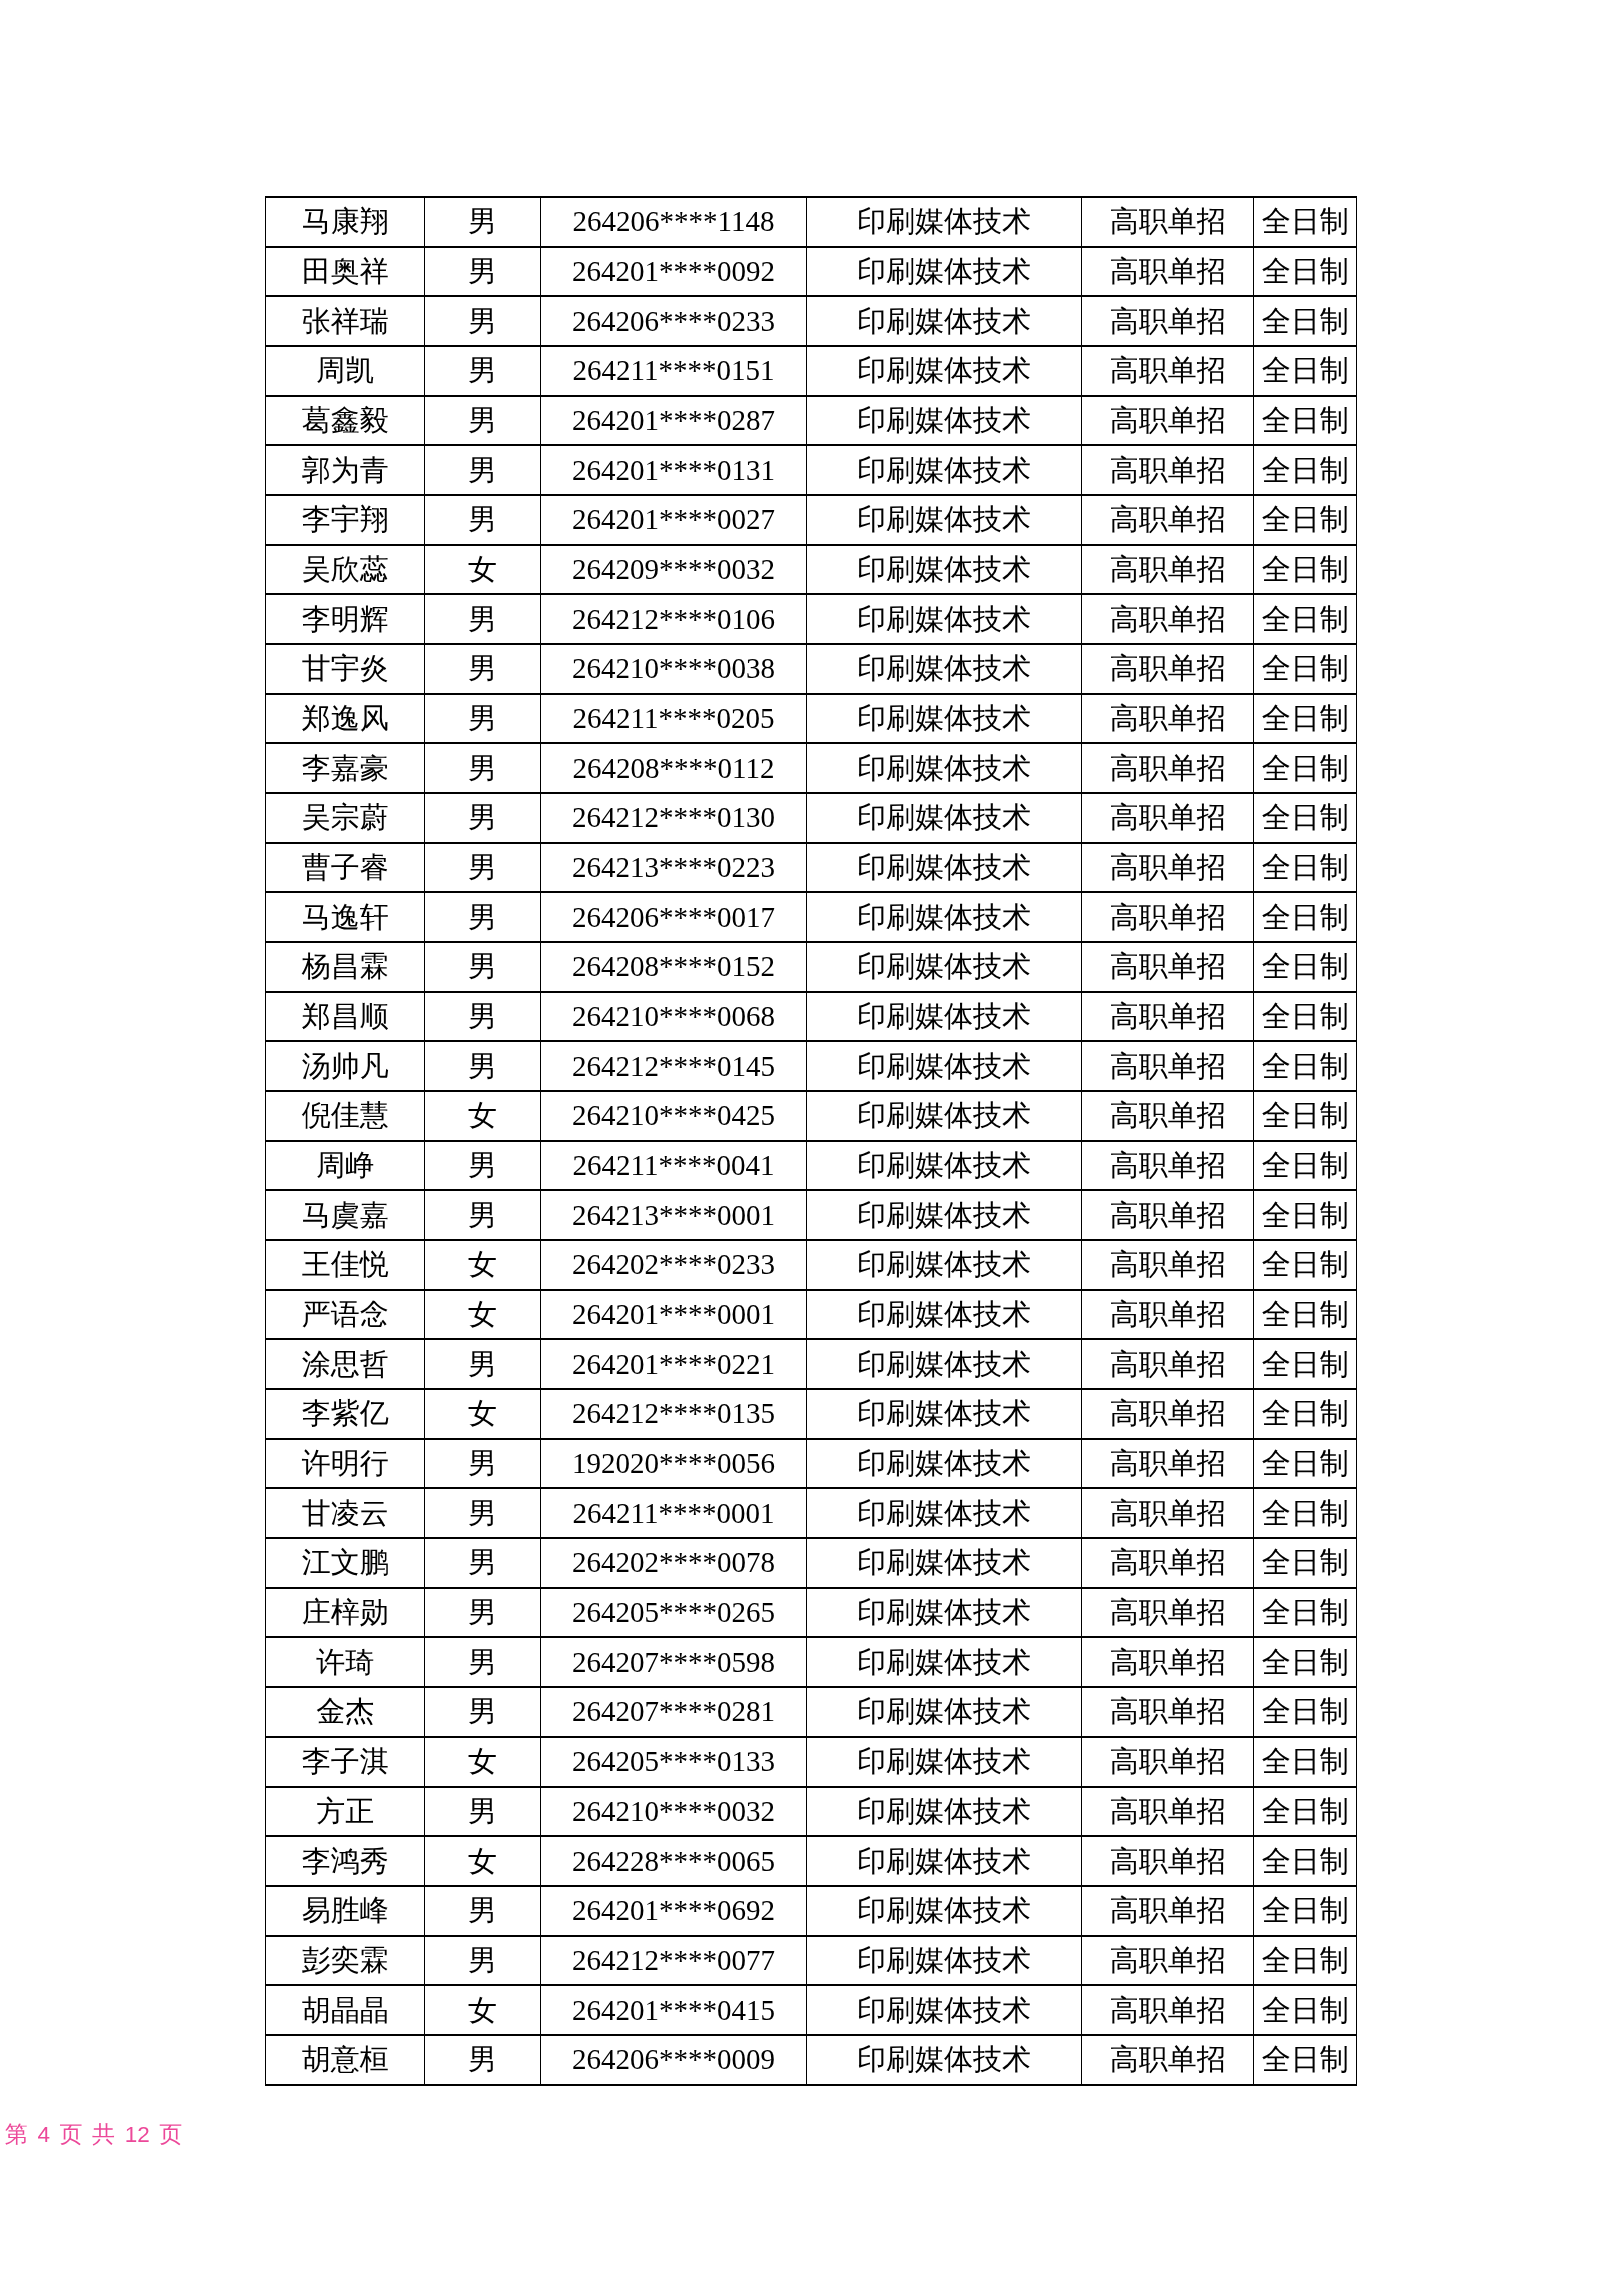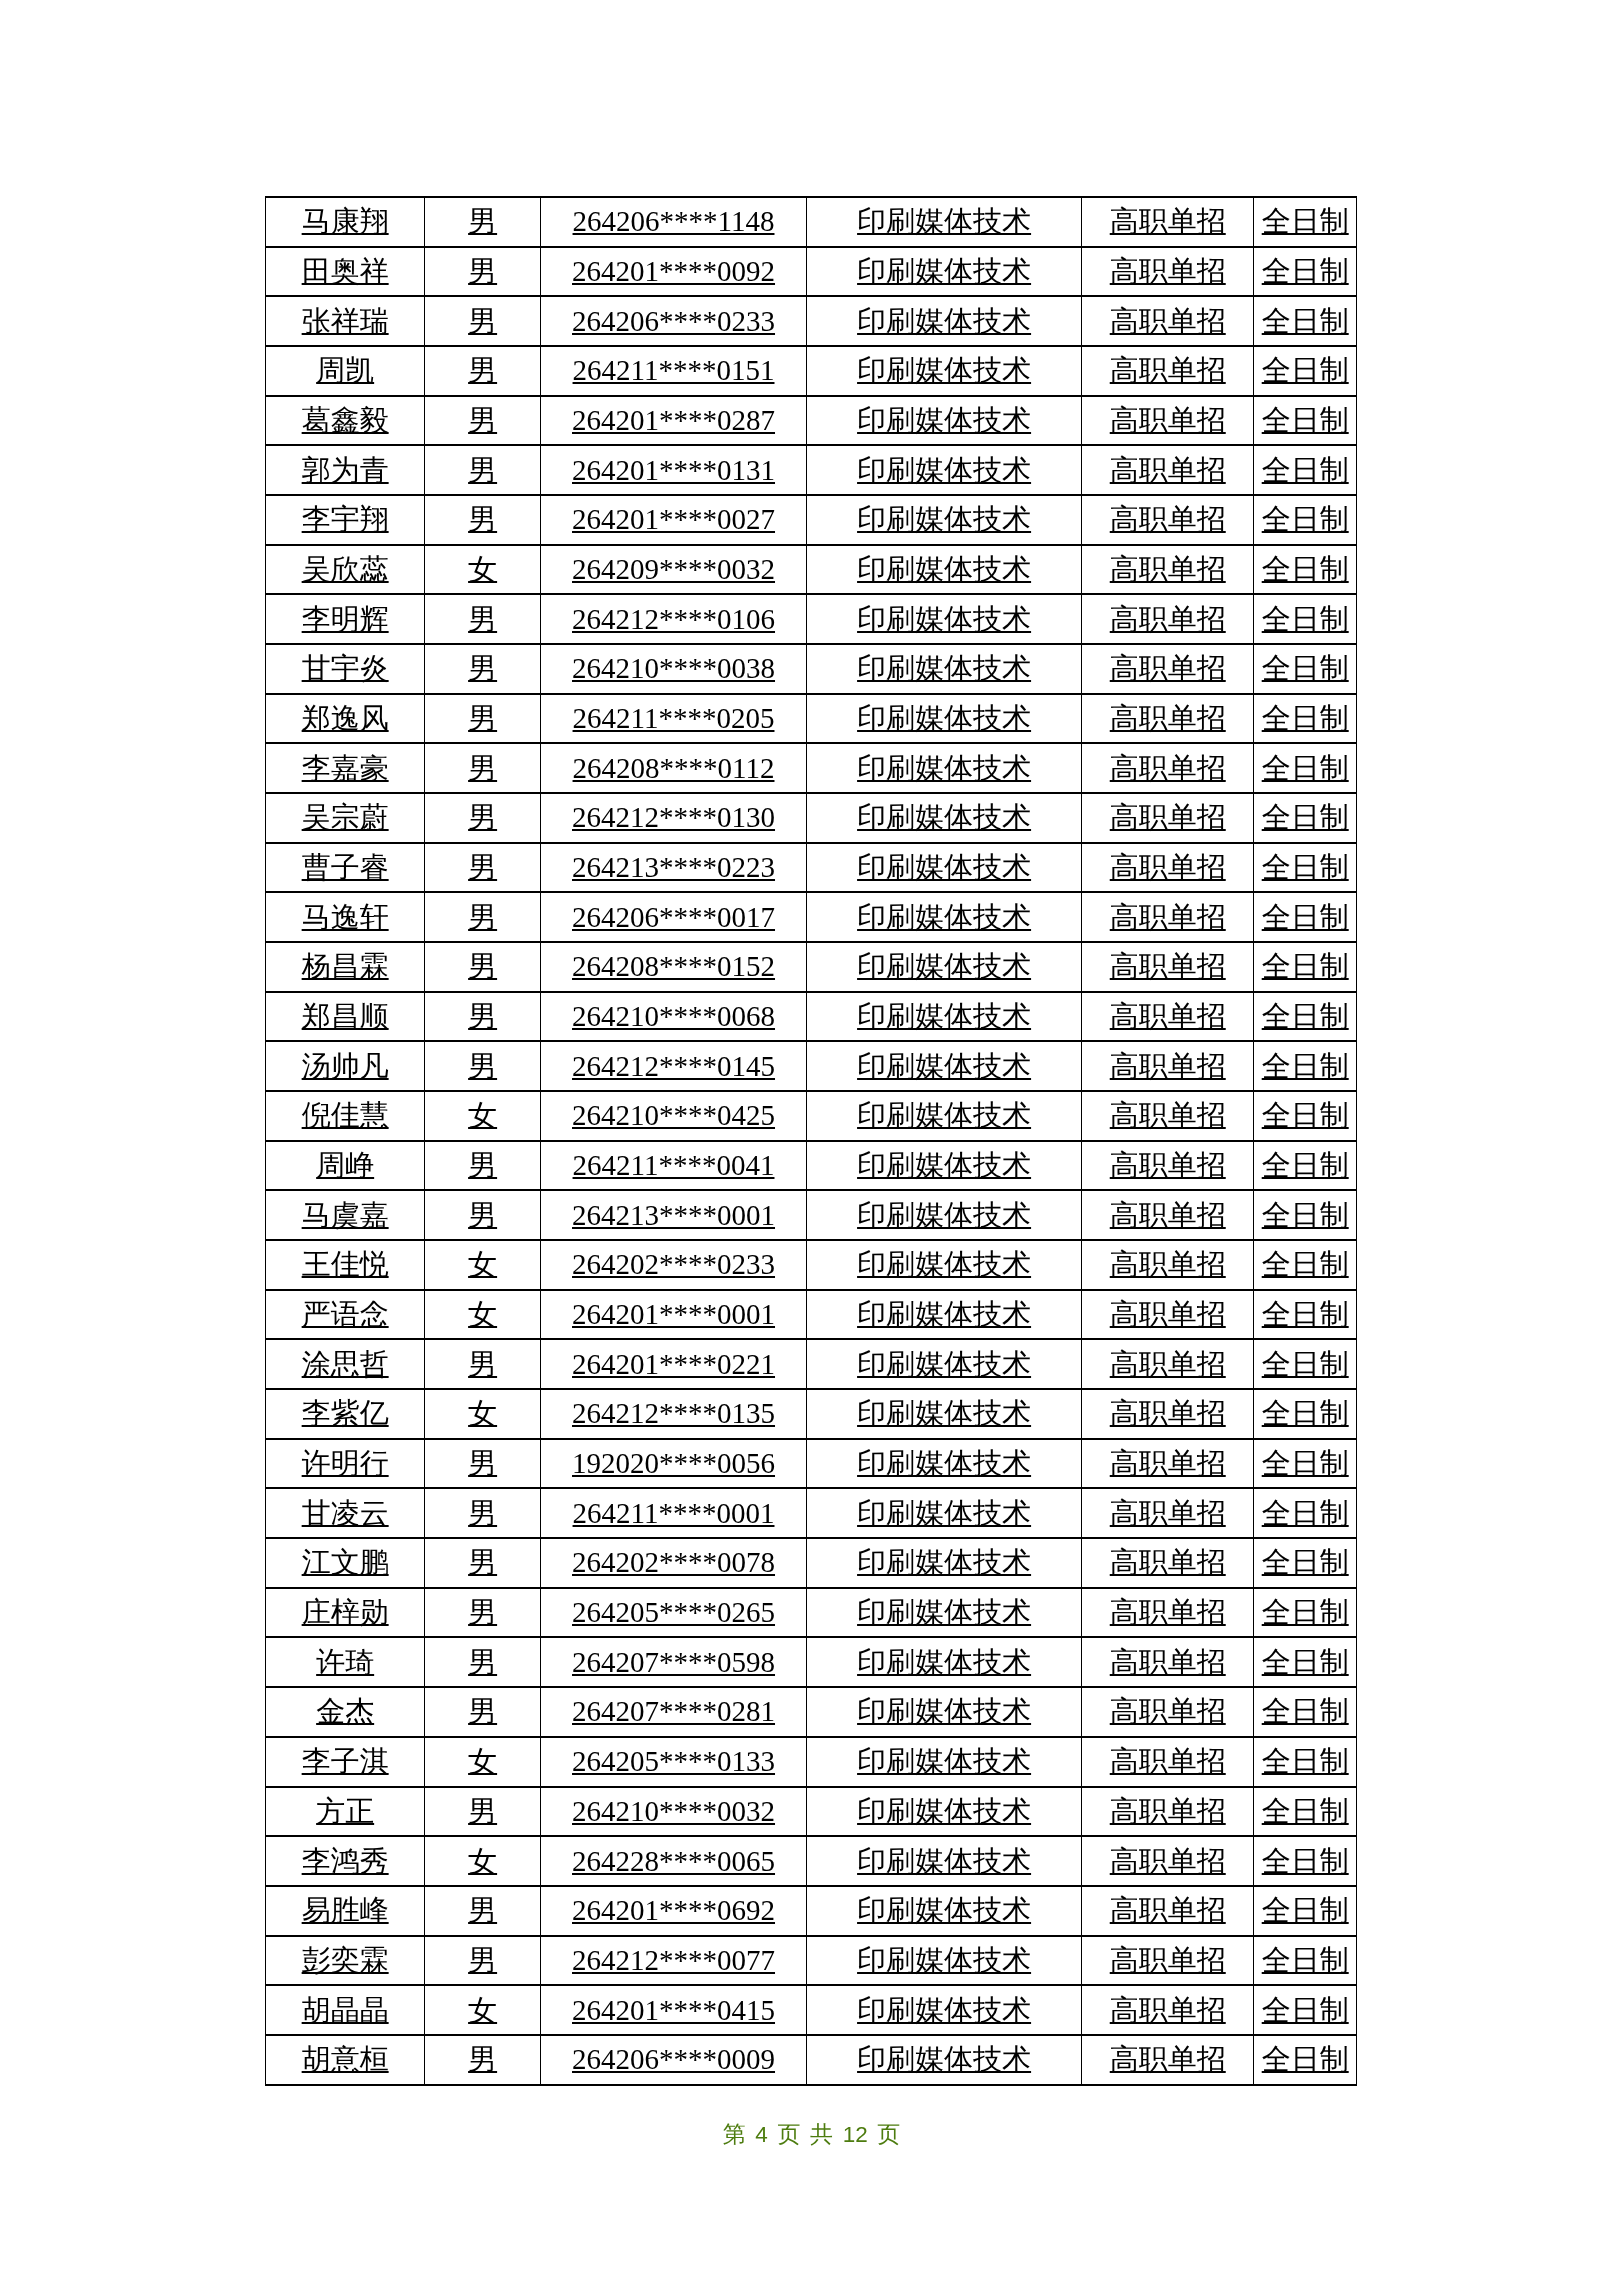--- a/index.html
+++ b/index.html
@@ -17,43 +17,41 @@
     overflow: hidden;
   }
   table.roster {
     position: absolute;
     left: 265px;
     top: 196px;
     width: 1092px;
     height: 1890px;
     border-collapse: collapse;
     table-layout: fixed;
-    text-decoration: underline;
   }
   table.roster td {
     border-left: 1.4px solid #000000;
     border-right: 1.4px solid #000000;
     border-top: 2px solid #000000;
     border-bottom: 2px solid #000000;
     text-align: center;
     vertical-align: middle;
     padding: 0;
     font-size: 29px;
     line-height: 1;
     white-space: nowrap;
     overflow: hidden;
   }
   .footer {
     position: absolute;
     left: 0;
     top: 2119px;
     width: 100%;
-    text-align: center;
     font-size: 23px;
-    color: #4d7c0f;
+    color: #ec4899;
   }
   .footer span {
     margin: 0 4.8px;
   }
   .footer .num {
     font-family: "Liberation Sans", "DejaVu Sans", sans-serif;
     font-size: 22.5px;
   }
 </style>
 </head>

